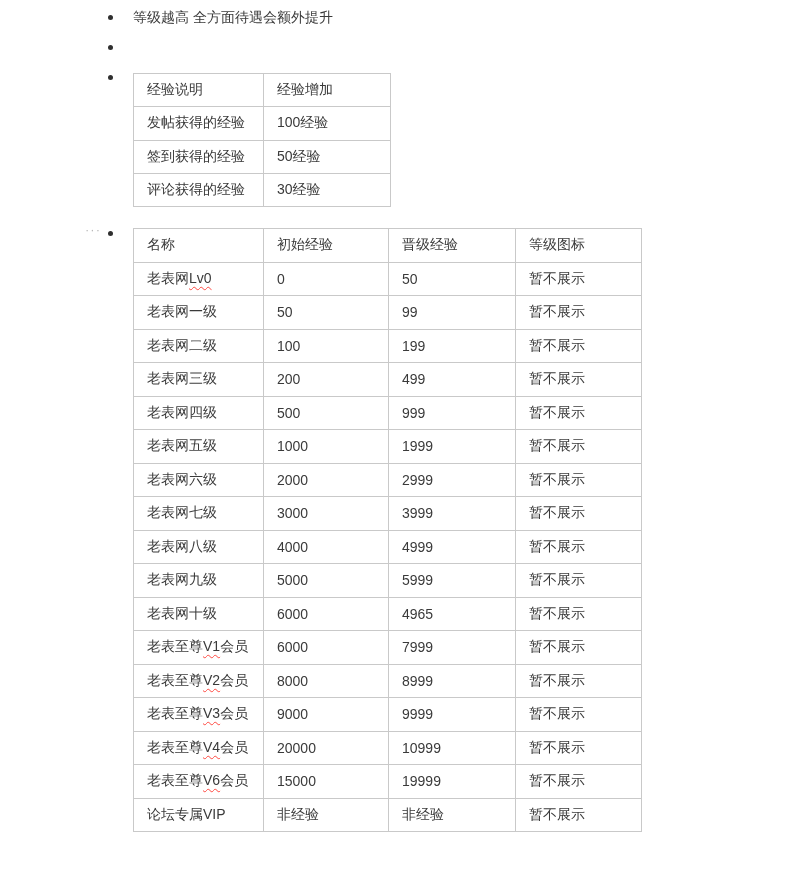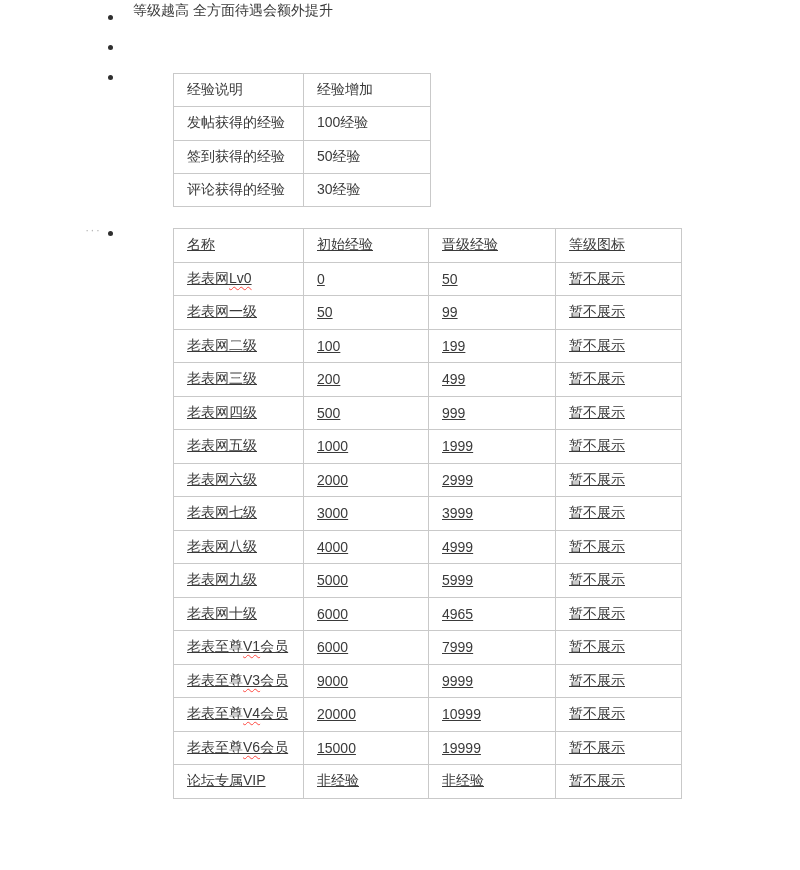--- a/index.html
+++ b/index.html
@@ -41,52 +41,51 @@
     font-size: 13px;
     letter-spacing: 1px;
     line-height: 13px;
     cursor: grab;
     user-select: none;
   }
   table {
     position: absolute;
     border-collapse: collapse;
     table-layout: fixed;
-    margin-left: 40px;
   }
   th, td {
     border: 1px solid #c9c9c9;
     padding: 0 4px 0 13px;
     font-weight: normal;
     text-align: left;
     vertical-align: middle;
     font-size: 14px;
     color: #3a3a3a;
     overflow: hidden;
     white-space: nowrap;
   }
   .exp-table { left: 133px; top: 73px; width: 257px; }
   .exp-table th, .exp-table td { height: 32.3px; }
-  .level-table { left: 133px; top: 228px; width: 508px; text-decoration: underline; }
+  .level-table { left: 133px; top: 228px; width: 508px; }
   .level-table th, .level-table td { height: 32.5px; }
   .sq {
     text-decoration-line: underline;
     text-decoration-style: wavy;
     text-decoration-color: #ff4a42;
     text-decoration-thickness: 1px;
     text-underline-offset: 3px;
   }
 </style>
 </head>
 <body>
 
 <div class="doc">
 
   <span class="bullet-dot" style="left:108px; top:14.5px;"></span>
-  <div class="para" style="top:0;">
+  <div class="para" style="top:7px;">
     <span>等级越高 全方面待遇会额外提升</span>
   </div>
 
   <span class="bullet-dot" style="left:108px; top:44.5px;"></span>
 
   <span class="bullet-dot" style="left:108px; top:74.5px;"></span>
 
   <table class="exp-table">
     <colgroup>
         <col style="width:130px">
@@ -210,20 +209,26 @@
           <td>暂不展示</td>
         </tr>
 
         <tr>
           <td><span>老表至尊</span><span class="sq">V1</span><span>会员</span></td>
           <td>6000</td>
           <td>7999</td>
           <td>暂不展示</td>
         </tr>
 
+        <tr>
+          <td><span>老表至尊</span><span class="sq">V2</span><span>会员</span></td>
+          <td>8000</td>
+          <td>8999</td>
+          <td>暂不展示</td>
+        </tr>
 
         <tr>
           <td><span>老表至尊</span><span class="sq">V3</span><span>会员</span></td>
           <td>9000</td>
           <td>9999</td>
           <td>暂不展示</td>
         </tr>
 
         <tr>
           <td><span>老表至尊</span><span class="sq">V4</span><span>会员</span></td>

